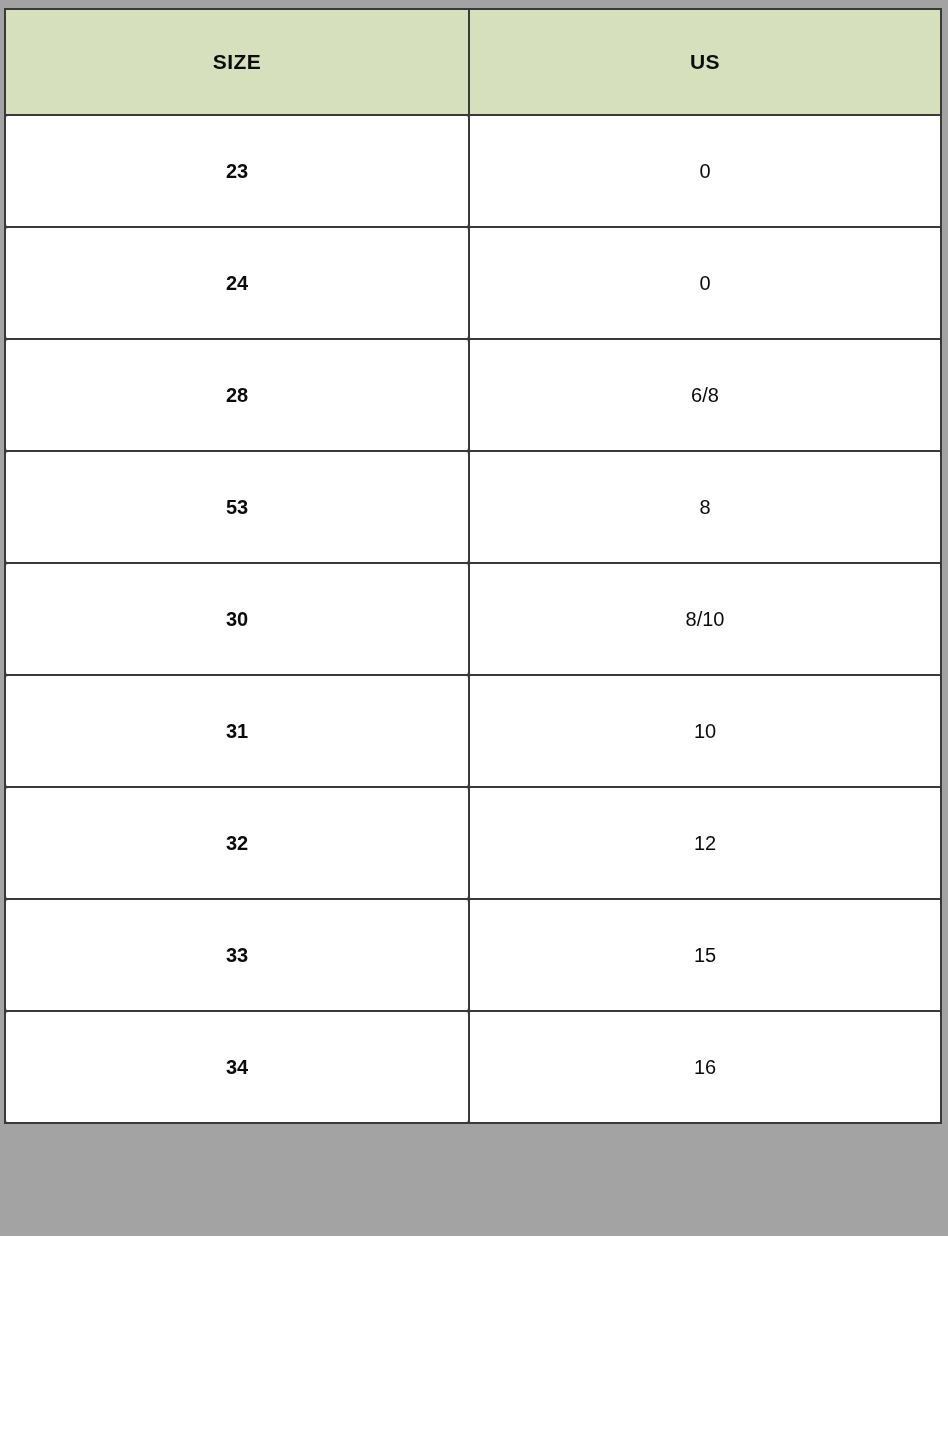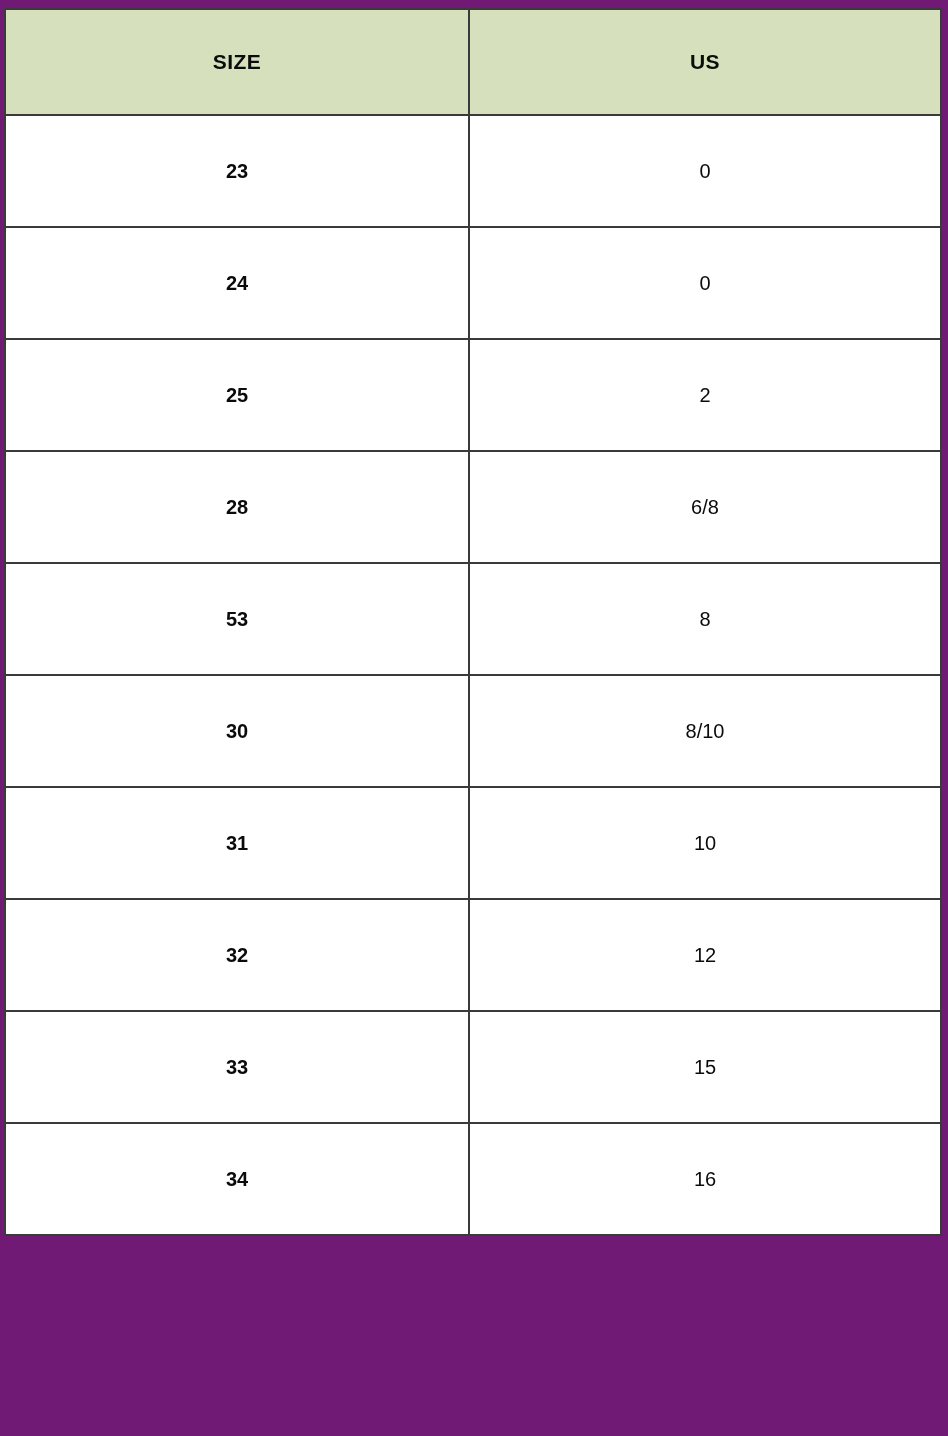--- a/index.html
+++ b/index.html
@@ -10,22 +10,22 @@
   body {
     width: 948px;
     height: 1436px;
     font-family: "Liberation Sans", sans-serif;
     -webkit-font-smoothing: antialiased;
   }
 
   #page {
     position: relative;
     width: 948px;
-    height: 1436px;
-    background: #701a75;
+    height: 1236px;
+    background: #a3a3a3;
     overflow: hidden;
     box-sizing: border-box;
   }
 
   
   .size-table {
     position: absolute;
     left: 4px;
     top: 8px;
     width: 936px;
@@ -60,20 +60,21 @@
 
   .size-table tbody td {
     height: 110px;
     font-size: 20px;
     font-weight: normal;
   }
 
   
   .size-table tbody td.cell-size {
     font-weight: bold;
+    border-radius: 6px;
   }
 
   .size-table tbody td.cell-us {
     font-weight: normal;
   }
 </style>
 </head>
 <body>
 
 <div id="page">
@@ -92,24 +93,20 @@
     </thead>
 
     <tbody id="table-body">
         <tr>
           <td class="cell-size">23</td>
           <td class="cell-us">0</td>
         </tr>
         <tr>
           <td class="cell-size">24</td>
           <td class="cell-us">0</td>
-        </tr>
-        <tr>
-          <td class="cell-size">25</td>
-          <td class="cell-us">2</td>
         </tr>
         <tr>
           <td class="cell-size">28</td>
           <td class="cell-us">6/8</td>
         </tr>
         <tr>
           <td class="cell-size">53</td>
           <td class="cell-us">8</td>
         </tr>
         <tr>

